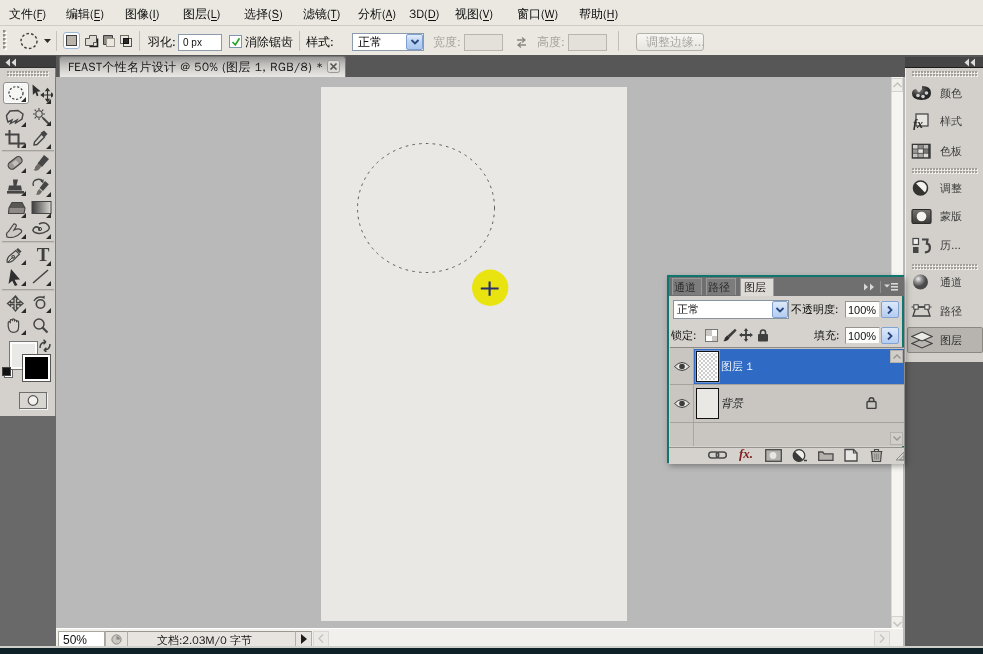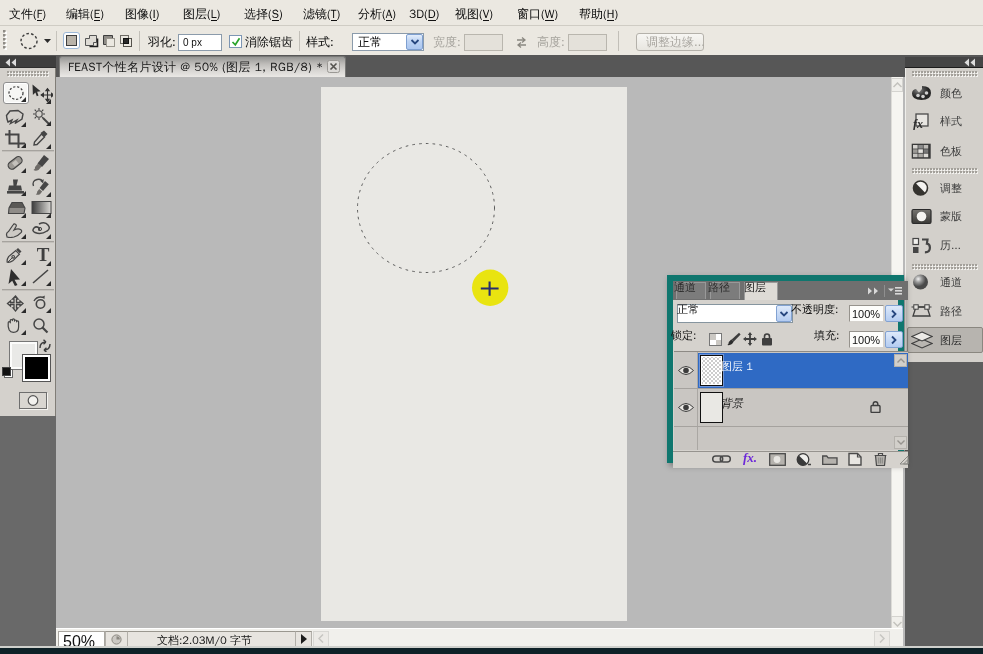--- a/index.html
+++ b/index.html
@@ -99,21 +99,21 @@
 <svg class="abs" style="left:893px;top:82px" width="9" height="6">
       <path d="M0.5 5L4.5 1 8.5 5" fill="none" stroke="#c3c2be" stroke-width="1.5"></path>
     </svg>
 <div class="cell" style="left:891px;top:616px;width:12px;height:14px;background:#f0efeb;border-color:#d4d3cf"></div>
 <svg class="abs" style="left:893px;top:621px" width="9" height="6">
       <path d="M0.5 1L4.5 5 8.5 1" fill="none" stroke="#c3c2be" stroke-width="1.5"></path>
     </svg>
 
 <div class="abs" style="left:56px;top:628px;width:847px;height:20px;background:#f1f0ec;border-top:1px solid #fff"></div>
 <div class="fld" style="left:58px;top:631px;width:47px;height:16px;border-color:#a9a6a0"></div>
-<div class="abs" style="left:63px;top:633px;font-size:16px;color:#111">50%</div>
+<div class="abs" style="left:63px;top:633px;font-size:12px;color:#111">50%</div>
 <div class="cell" style="left:105px;top:631px;width:23px;height:16px"></div>
 <svg class="abs" style="left:111px;top:634px" width="11" height="11">
       <circle cx="5.5" cy="5.5" r="4.6" fill="#cbc8c3" stroke="#8b8881"></circle>
       <path d="M5.5 5.5L5.5 2.2A3.3 3.3 0 0 1 8.8 5.5z" fill="#8b8881"></path>
     </svg>
 <div class="cell" style="left:127px;top:631px;width:169px;height:16px"></div>
 <div class="cell" style="left:295px;top:631px;width:17px;height:16px"></div>
 <svg class="abs" style="left:300px;top:634px" width="8" height="10">
       <path d="M1 0l6 5-6 5z" fill="#1c1c1c"></path>
     </svg>
@@ -377,21 +377,21 @@
       <path d="M5 4h11l3 9H2z" fill="none" stroke="#3f3f3f" stroke-width="1.3"></path>
       <rect x="2.8" y="1.8" width="4.4" height="4.4" fill="#e6e4e0" stroke="#3f3f3f"></rect>
       <rect x="13.8" y="1.8" width="4.4" height="4.4" fill="#e6e4e0" stroke="#3f3f3f"></rect>
       <path d="M0.5 4h2.3M7.2 4h6.6M18.2 4h2.3" stroke="#3f3f3f"></path>
     </svg>
 <svg class="abs" style="left:911px;top:331px" width="22" height="19">
       <path d="M11 8L21 12.5 11 17 1 12.5z" fill="#b9b6b1" stroke="#3f3f3f" stroke-width="1.1"></path>
       <path d="M11 1L21 5.5 11 10 1 5.5z" fill="#eceae6" stroke="#3f3f3f" stroke-width="1.1"></path>
     </svg>
 
-<div class="abs" style="left:667px;top:275px;width:237px;height:188px;background:#d5d2cd;border:6px solid #0f766e;box-shadow:2px 3px 6px rgba(0,0,0,.35)">
+<div class="abs" style="left:667px;top:275px;width:237px;height:188px;background:#d5d2cd;border:2px solid #0f766e;box-shadow:2px 3px 6px rgba(0,0,0,.35)">
   <div class="abs" style="left:0;top:0;width:235px;height:19px;background:#6f6f6f"></div>
   <div class="abs" style="left:3px;top:1px;width:30px;height:17px;background:#7c7c7c;border:1px solid #999;border-bottom:none"></div>
   <div class="abs" style="left:37px;top:1px;width:30px;height:17px;background:#7c7c7c;border:1px solid #999;border-bottom:none"></div>
   <div class="abs" style="left:71px;top:1px;width:34px;height:18px;background:#dedbd6;border:1px solid #9b9b9b;border-bottom:none"></div>
   <svg class="abs" style="left:194px;top:6px" width="14" height="8">
         <path d="M1 0.5l4 3.5-4 3.5zM7 0.5l4 3.5-4 3.5z" fill="#d8d8d8"></path>
       </svg>
   <div class="abs" style="left:211px;top:4px;width:1px;height:12px;background:#8f8f8f"></div>
   <svg class="abs" style="left:215px;top:6px" width="14" height="9">
         <path d="M0 1.5l3 3 3-3z" fill="#d8d8d8"></path>
@@ -470,21 +470,21 @@
   <div class="abs" style="left:221px;top:155px;width:13px;height:13px;background:#d2cfca;border:1px solid #b4b1ac"></div>
   <svg class="abs" style="left:224px;top:159px" width="8" height="5">
         <path d="M0.5 0.5L4 4l3.5-3.5" fill="none" stroke="#97948f" stroke-width="1.4"></path>
       </svg>
 
   <div class="abs" style="left:0;top:170px;width:235px;height:17px;background:#d5d2cd;border-top:1px solid #96938e"></div>
   <svg class="abs" style="left:39px;top:172px" width="20" height="12">
         <rect x="0.7" y="3" width="10" height="6" rx="3" fill="none" stroke="#4a4a4a" stroke-width="1.5"></rect>
         <rect x="8.3" y="3" width="10" height="6" rx="3" fill="none" stroke="#4a4a4a" stroke-width="1.5"></rect>
       </svg>
-<div class="abs" style="left:70px;top:169px;width:22px;height:15px;font-family:'Liberation Serif',serif;font-style:italic;font-weight:bold;font-size:13px;color:#6d28d9">fx.</div>
+<div class="abs" style="left:70px;top:169px;width:22px;height:15px;font-family:'Liberation Serif',serif;font-style:italic;font-weight:bold;font-size:13px;color:#7f1d1d">fx.</div>
 <svg class="abs" style="left:96px;top:172px" width="17" height="13">
         <rect x="0.7" y="0.7" width="15.6" height="11.6" fill="#b5b2ad" stroke="#4a4a4a" stroke-width="1.3"></rect>
         <circle cx="8" cy="6.5" r="3.4" fill="#e8e6e2"></circle>
       </svg>
 <svg class="abs" style="left:123px;top:172px" width="15" height="13">
         <circle cx="7" cy="6.5" r="5.8" fill="#f0efec" stroke="#3a3a3a" stroke-width="1.3"></circle>
         <path d="M2.9 2.4A5.8 5.8 0 1 0 11.1 10.6z" fill="#3a3a3a"></path>
         <path d="M12 11.5h3" stroke="#3f3f3f" stroke-width="1.5"></path>
       </svg>
 <svg class="abs" style="left:149px;top:173px" width="16" height="11">

